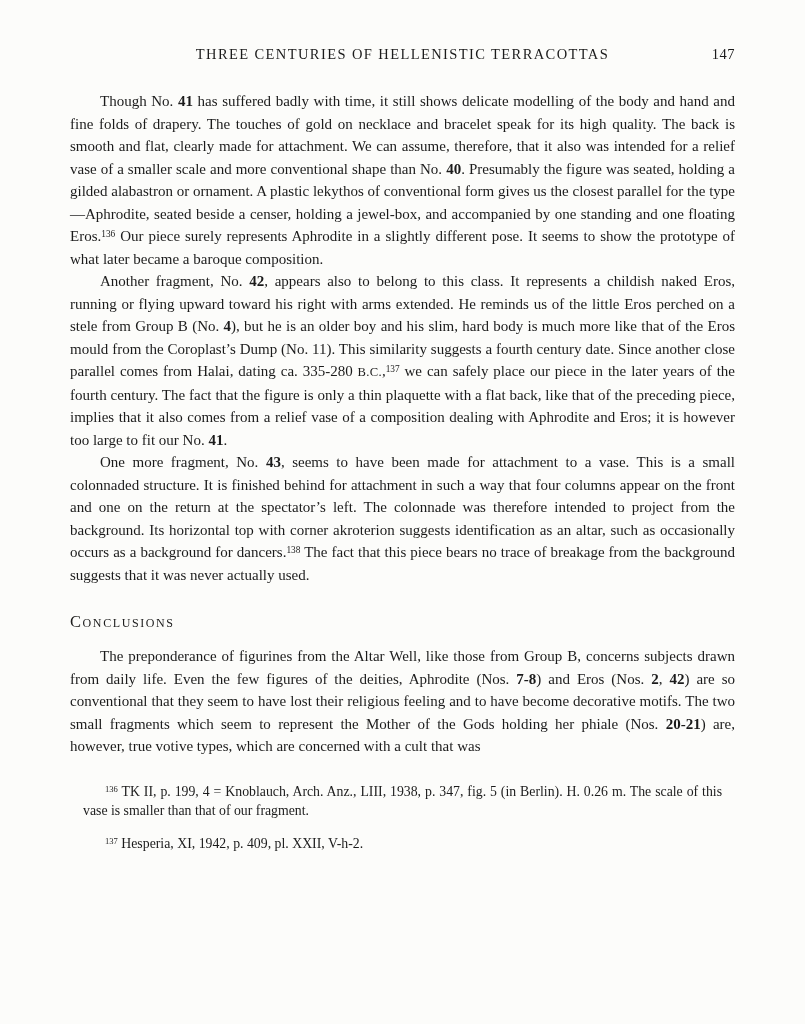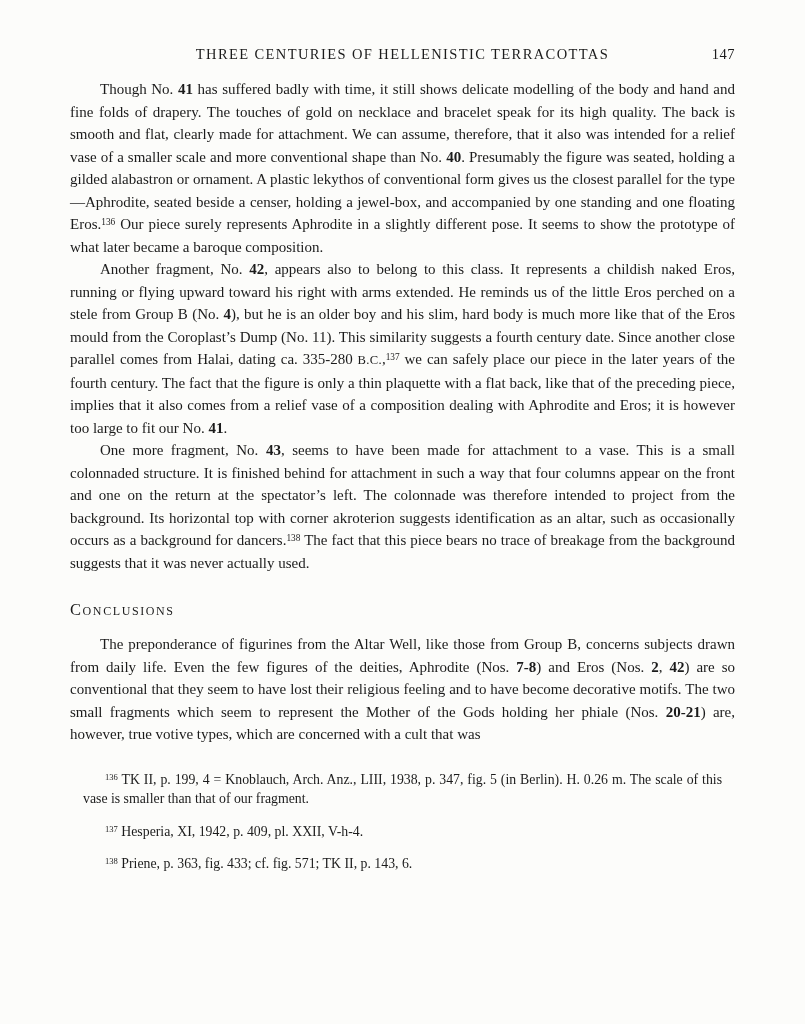--- a/index.html
+++ b/index.html
@@ -17,21 +17,21 @@
     font-family: "Liberation Serif", "DejaVu Serif", serif;
     color: #1b1b1b;
     overflow: hidden;
   }
   .running-head {
     position: relative;
     height: 20px;
     text-align: center;
     font-size: 14.5px;
     letter-spacing: 1.4px;
-    margin-bottom: 12px;
+    margin-bottom: 24px;
     white-space: nowrap;
   }
   .running-head .page-num {
     position: absolute;
     right: 0;
     top: 0;
     letter-spacing: 0.5px;
     text-align: center;
   }
   .para {
@@ -84,17 +84,16 @@
     <p class="para"><span>Another fragment, No. </span><span class="b">42</span><span>, appears also to belong to this class.  It represents a childish naked Eros, running or flying upward toward his right with arms extended.  He reminds us of the little Eros perched on a stele from Group B (No. </span><span class="b">4</span><span>), but he is an older boy and his slim, hard body is much more like that of the Eros mould from the Coroplast’s Dump (No. 11).  This similarity suggests a fourth century date. Since another close parallel comes from Halai, dating </span><span class="i">ca.</span><span> 335-280 </span><span class="sc">B.C.</span><span>,</span><sup class="fnref">137</sup><span> we can safely place our piece in the later years of the fourth century.  The fact that the figure is only a thin plaquette with a flat back, like that of the preceding piece, implies that it also comes from a relief vase of a composition dealing with Aphrodite and Eros; it is however too large to fit our No. </span><span class="b">41</span><span>.</span></p>
     <p class="para"><span>One more fragment, No. </span><span class="b">43</span><span>, seems to have been made for attachment to a vase. This is a small colonnaded structure.  It is finished behind for attachment in such a way that four columns appear on the front and one on the return at the spectator’s left.  The colonnade was therefore intended to project from the background.  Its horizontal top with corner akroterion suggests identification as an altar, such as occasionally occurs as a background for dancers.</span><sup class="fnref">138</sup><span>  The fact that this piece bears no trace of breakage from the background suggests that it was never actually used.</span></p>
 
     <h2 class="section-heading">Conclusions</h2>
 
     <p class="para"><span>The preponderance of figurines from the Altar Well, like those from Group B, concerns subjects drawn from daily life.  Even the few figures of the deities, Aphrodite (Nos. </span><span class="b">7-8</span><span>) and Eros (Nos. </span><span class="b">2</span><span>, </span><span class="b">42</span><span>) are so conventional that they seem to have lost their religious feeling and to have become decorative motifs.  The two small fragments which seem to represent the Mother of the Gods holding her phiale (Nos. </span><span class="b">20-21</span><span>) are, however, true votive types, which are concerned with a cult that was</span></p>
   </main>
 
   <footer class="footnotes">
     <p class="footnote"><sup class="fnref">136</sup><span> </span><span class="i">TK</span><span> II, p. 199, 4 = Knoblauch, </span><span class="i">Arch. Anz.</span><span>, LIII, 1938, p. 347, fig. 5 (in Berlin).  H. 0.26 m. The scale of this vase is smaller than that of our fragment.</span></p>
-    <p class="footnote"><sup class="fnref">137</sup><span> </span><span class="i">Hesperia</span><span>, XI, 1942, p. 409, pl. XXII, V-h-4.</span></p>
-    <p class="footnote"><sup class="fnref">138</sup><span> </span><span class="i">Priene</span><span>, p. 363, fig. 433; cf. fig. 571; </span><span class="i">TK</span><span> II, p. 143, 6.</span></p>
+    <p class="footnote"><sup class="fnref">137</sup><span> </span><span class="i">Hesperia</span><span>, XI, 1942, p. 409, pl. XXII, V-h-2.</span></p>
   </footer>
 
 </div>
 
 </body></html>

